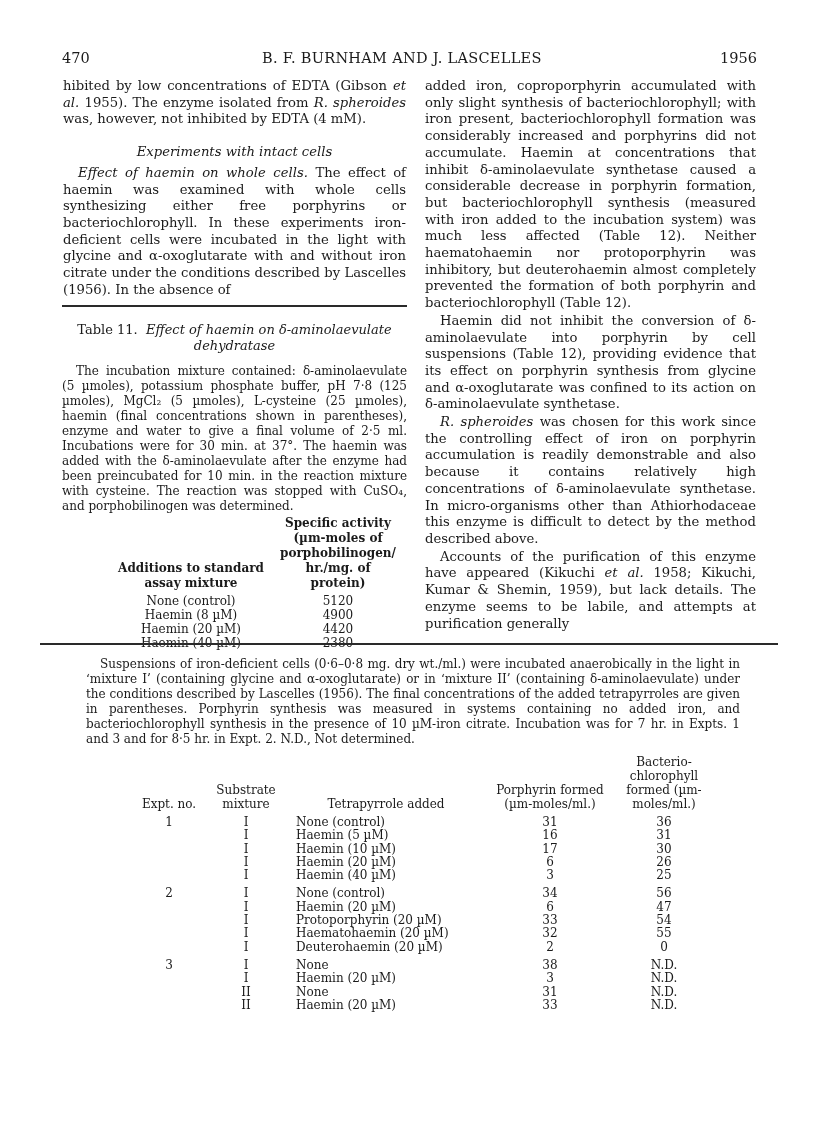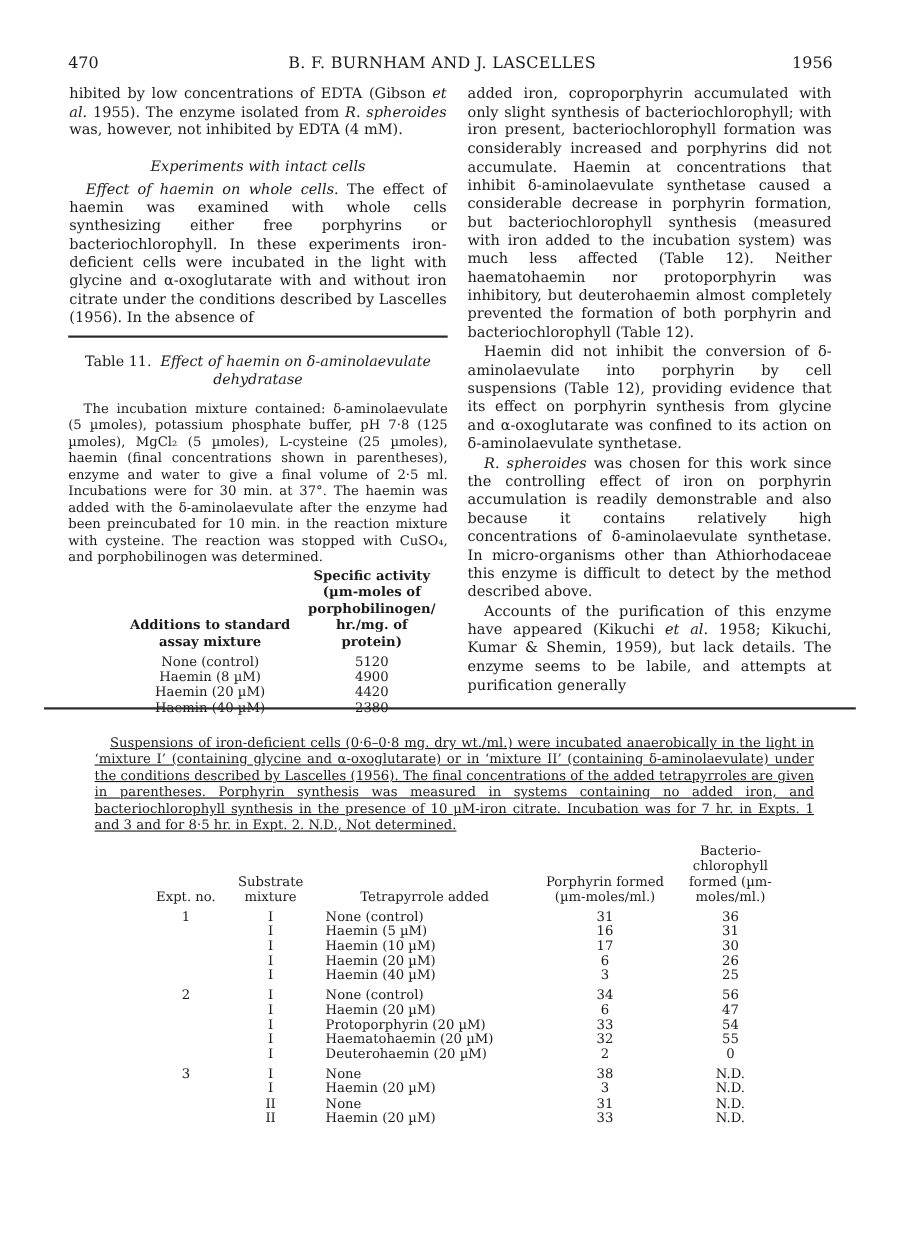--- a/index.html
+++ b/index.html
@@ -28,21 +28,21 @@
   .t11 { position: absolute; left: 62px; top: 322px; width: 345px; font-size: 12px; line-height: 15px; }
   .t11 .caption { text-align: center; font-size: 13px; line-height: 16px; margin-bottom: 10px; }
   .t11 .note { text-align: justify; text-indent: 14px; }
   .t11 table { border-collapse: collapse; margin-left: 48px; margin-top: 2px; }
   .t11 th { font-weight: bold; text-align: center; vertical-align: bottom; padding: 0 6px; }
   .t11 td { text-align: center; padding: 0 6px; line-height: 14px; }
   .t11 td.num { text-align: center; }
 
   .t12 { position: absolute; left: 40px; top: 657px; width: 738px; font-size: 12px; line-height: 15px; }
   .t12 .caption { text-align: center; font-size: 13px; line-height: 17px; margin-bottom: 10px; }
-  .t12 .note { text-align: justify; text-indent: 14px; margin: 11px 38px 0 46px; text-decoration: underline; }
+  .t12 .note { text-align: justify; text-indent: 14px; margin: 0 38px 0 46px; }
   .t12 table { border-collapse: collapse; margin-left: 92px; margin-top: 8px; }
   .t12 th { font-weight: normal; text-align: center; vertical-align: bottom; padding: 0; line-height: 14px; }
   .t12 td { padding: 0; line-height: 13.3px; }
   .t12 .c-expt { width: 74px; text-align: center; }
   .t12 .c-sub { width: 80px; text-align: center; }
   .t12 .c-tet { width: 190px; text-align: left; padding-left: 10px; }
   .t12 th.c-tet { text-align: center; padding-left: 0; }
   .t12 .c-por { width: 128px; text-align: center; }
   .t12 .c-bch { width: 100px; text-align: center; }
   .t12 tr.grp-start td { padding-top: 5px; }

